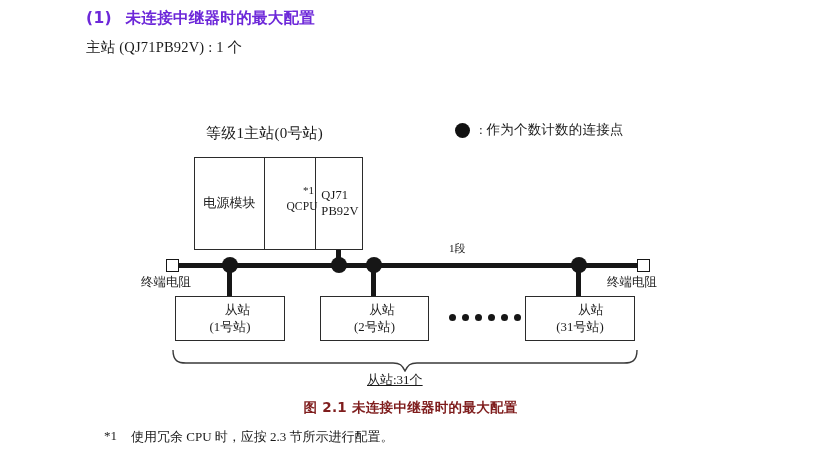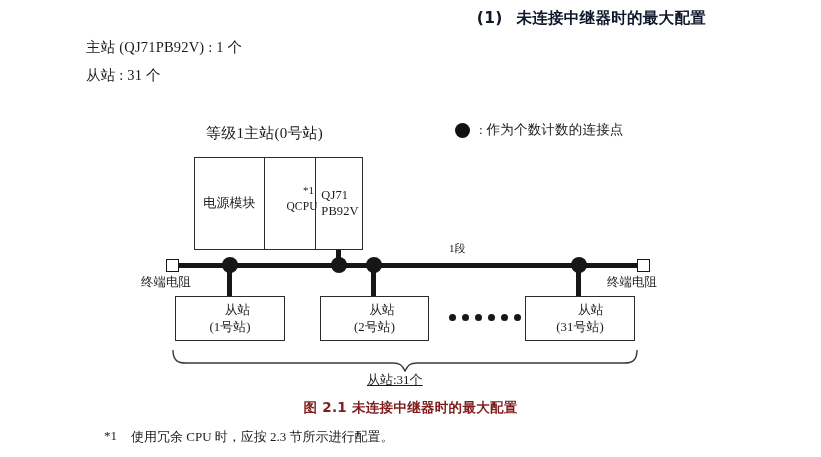--- a/index.html
+++ b/index.html
@@ -17,23 +17,22 @@
   }
   .abs { position: absolute; }
 
   
   #heading-section { left: 86px; top: 8px; width: 620px; }
   .sec-title {
     font-family: "DejaVu Sans", "Liberation Sans", sans-serif;
     font-weight: bold;
     font-size: 15.5px;
     letter-spacing: 0.3px;
-    color: #0f172a;
+    color: #6d28d9;
     white-space: nowrap;
-    text-align: right;
   }
   .spec-line {
     font-size: 14.5px;
     margin-top: 9px;
     white-space: nowrap;
     letter-spacing: 0.2px;
   }
 
   
   #legend { left: 455px; top: 121px; display: flex; align-items: center; }
@@ -172,21 +171,20 @@
 </style>
 </head>
 <body>
 
 <div class="abs" id="heading-section">
   <div class="sec-title">
     <span>(1)</span>
     <span style="margin-left:8px;">未连接中继器时的最大配置</span>
   </div>
   <div class="spec-line">主站 (QJ71PB92V) : 1 个</div>
-  <div class="spec-line">从站 : 31 个</div>
 </div>
 
 <div class="abs" id="legend">
   <span class="legend-dot"></span>
   <span class="legend-text">: 作为个数计数的连接点</span>
 </div>
 
 <div class="abs" id="master-label">等级1主站(0号站)</div>
 
 <div class="abs" id="master-rack">

